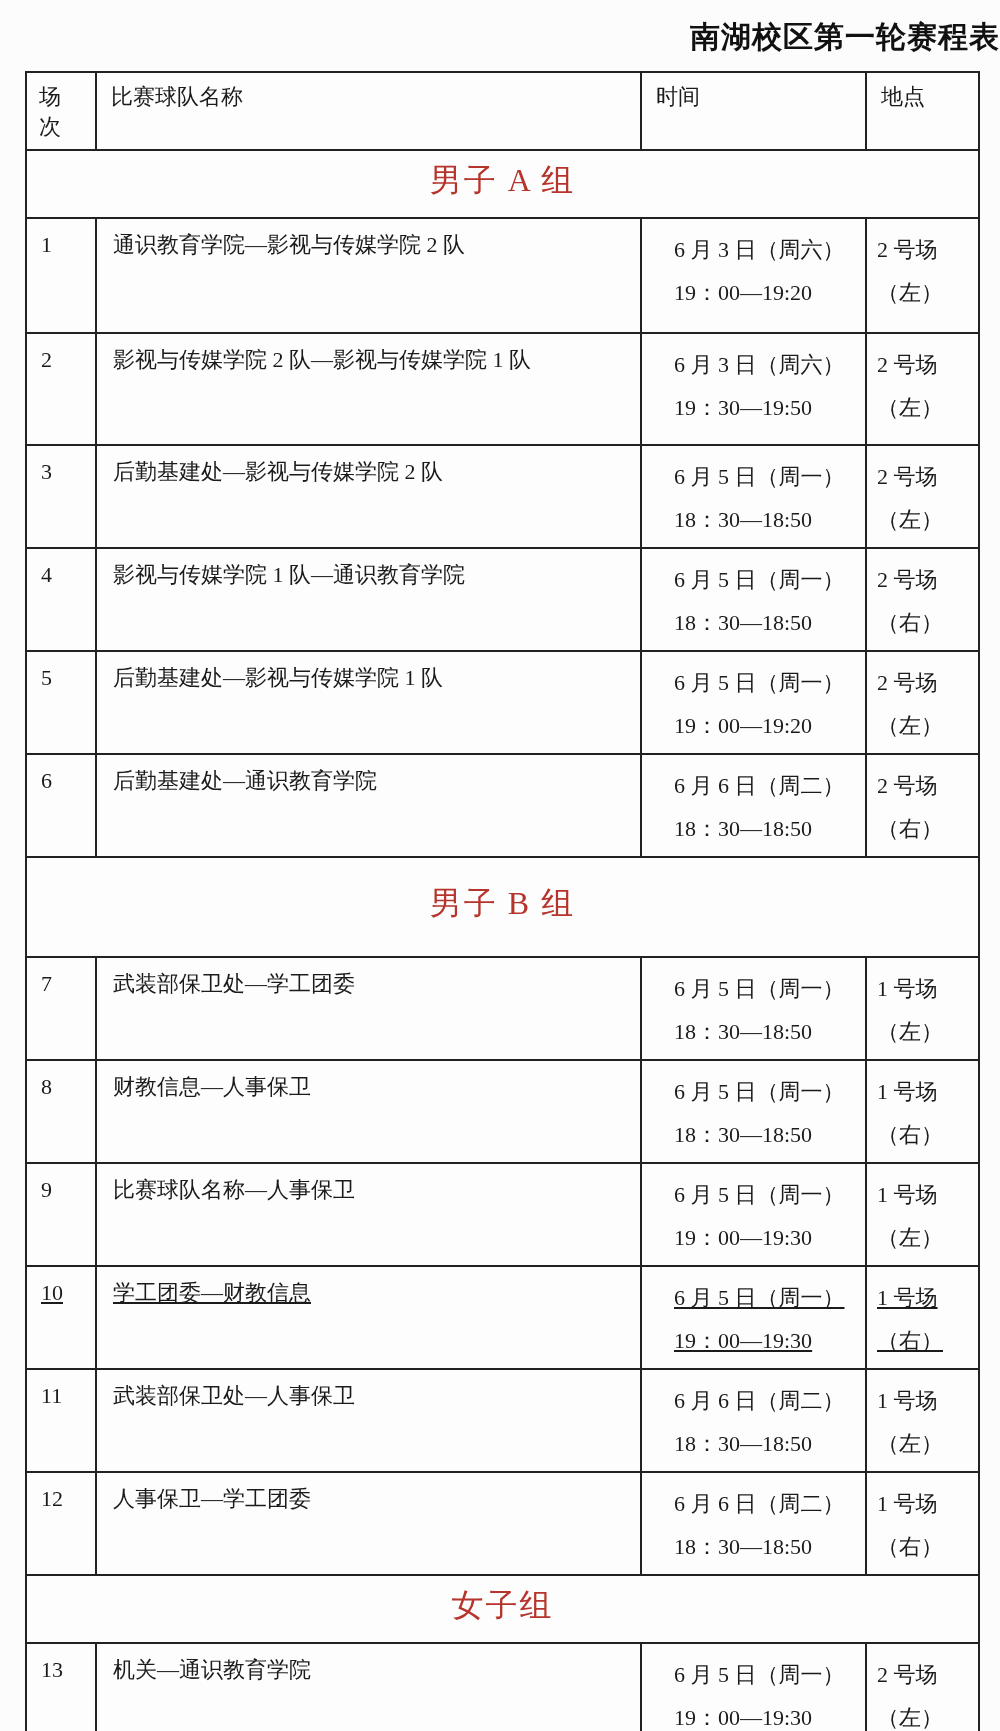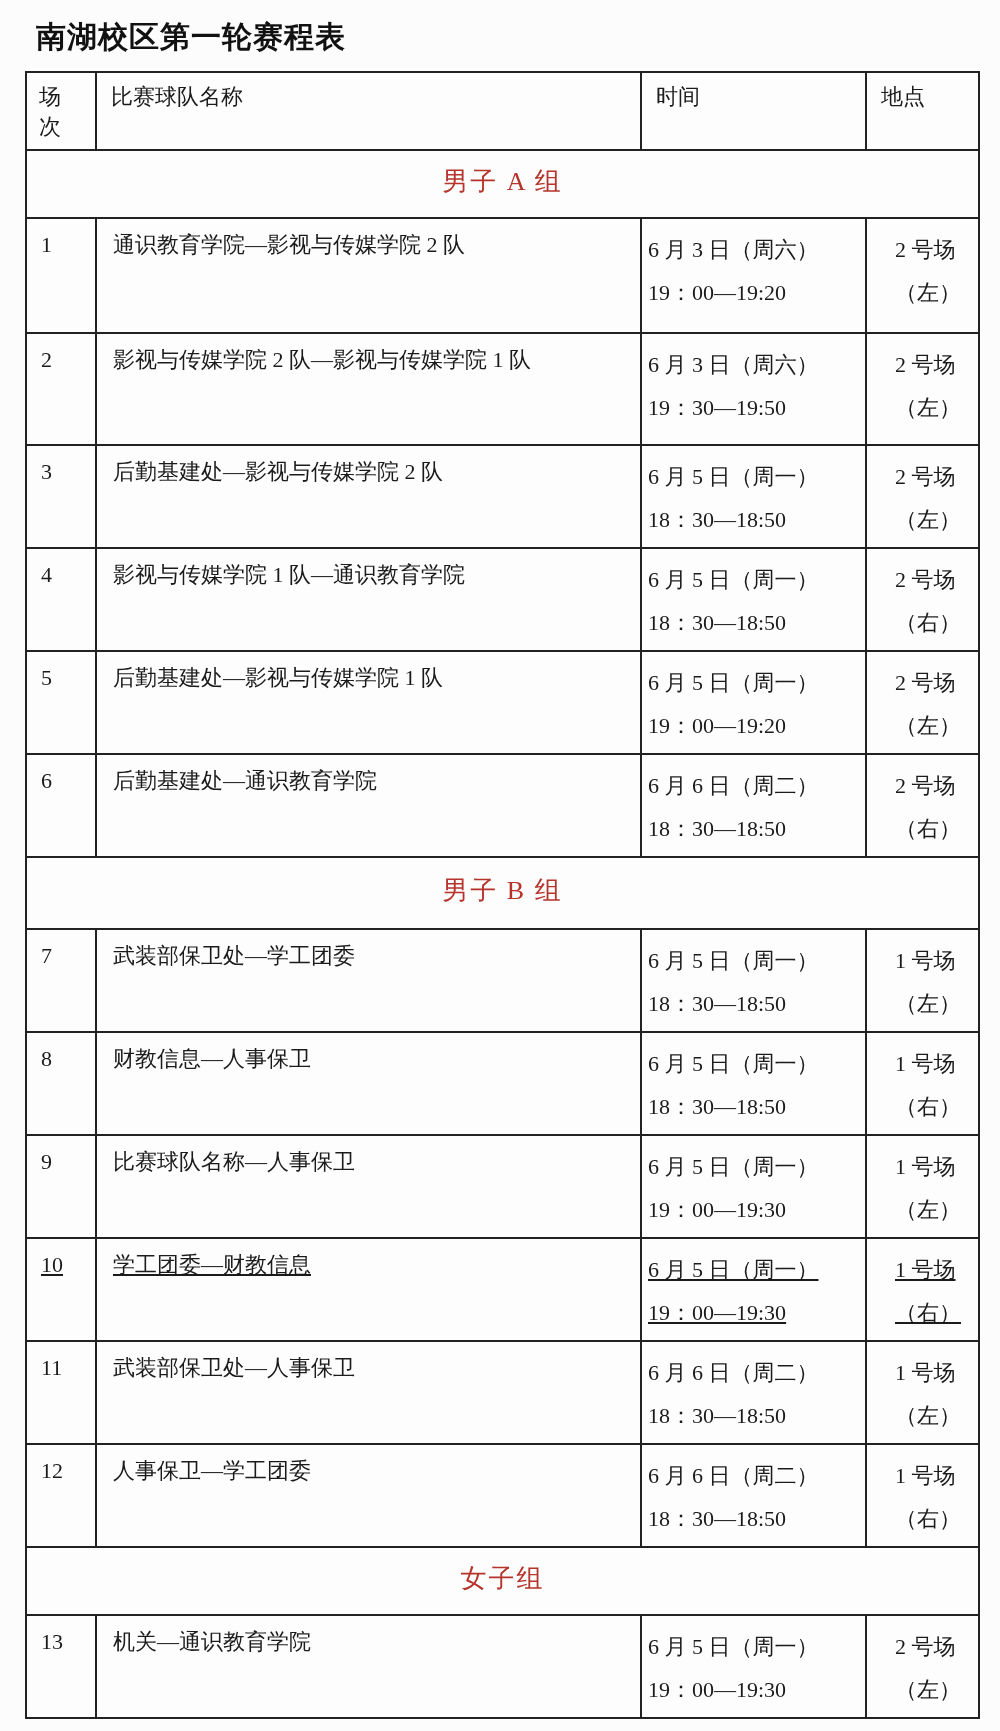--- a/index.html
+++ b/index.html
@@ -8,21 +8,21 @@
   body {
     width: 1000px; height: 1731px;
     background: var(--paper);
     color: var(--ink);
     font-family: "Liberation Serif", "DejaVu Serif", serif;
   }
   .page { width: 1000px; height: 1731px; overflow: hidden; }
   h1.doc-title {
     font-family: "DejaVu Sans", "Liberation Sans", sans-serif;
     font-size: 30px; font-weight: 700; color: #111;
-    margin: 17px 0 13px 36px; letter-spacing: 1px;
+    margin: 17px 0 13px 36px; letter-spacing: 1px; text-align: right;
   }
   table.schedule {
     border-collapse: collapse;
     table-layout: fixed;
     width: 953px;
     margin-left: 25px;
     background: #fdfdfd;
   }
   col.c-no    { width: 70px; }
   col.c-teams { width: 545px; }
@@ -33,30 +33,30 @@
     vertical-align: top;
     font-size: 22px;
     font-weight: 400;
     text-align: left;
     padding: 9px 12px 6px 14px;
   }
   thead th { line-height: 30px; }
   th.th-no { white-space: pre-line; padding-left: 12px; }
   .cell-no    { padding-left: 14px; line-height: 34px; }
   .cell-teams { padding-left: 16px; line-height: 34px; }
-  .cell-time  { line-height: 43px; padding-left: 6px; }
-  .cell-venue { line-height: 43px; padding-left: 28px; }
+  .cell-time  { line-height: 43px; padding-left: 32px; }
+  .cell-venue { line-height: 43px; padding-left: 10px; }
   tr.section-row td {
     text-align: center;
     vertical-align: middle;
     padding: 4px 0 10px 0;
   }
   .section-label {
     color: var(--red);
-    font-size: 26px;
+    font-size: 32px;
     letter-spacing: 2px;
   }
 </style>
 </head>
 <body>
 
 <div class="page">
   <h1 class="doc-title">南湖校区第一轮赛程表</h1>
 
   <table class="schedule">
@@ -177,21 +177,21 @@
     <td class="cell-time">
       <div>6 月 6 日（周二）</div>
       <div>18：30—18:50</div>
     </td>
     <td class="cell-venue">
       <div>2 号场</div>
       <div>（右）</div>
     </td>
   </tr>
 
-  <tr class="section-row" style="height: 72px;">
+  <tr class="section-row" style="height: 100px;">
     <td colspan="4">
       <span class="section-label">男子 B 组</span>
     </td>
   </tr>
 
   <tr class="match-row" style="height: 80px;">
     <td class="cell-no">
       <span>7</span>
     </td>
     <td class="cell-teams">

